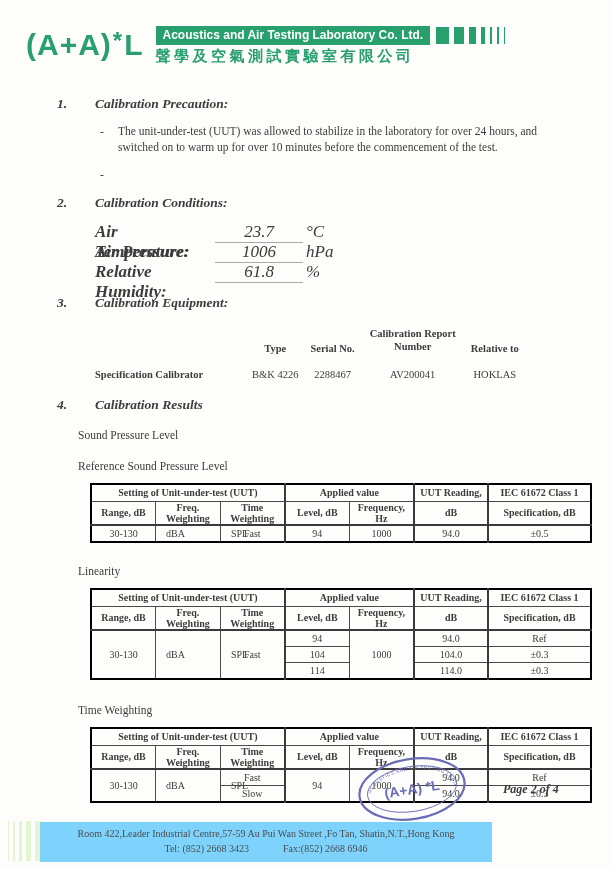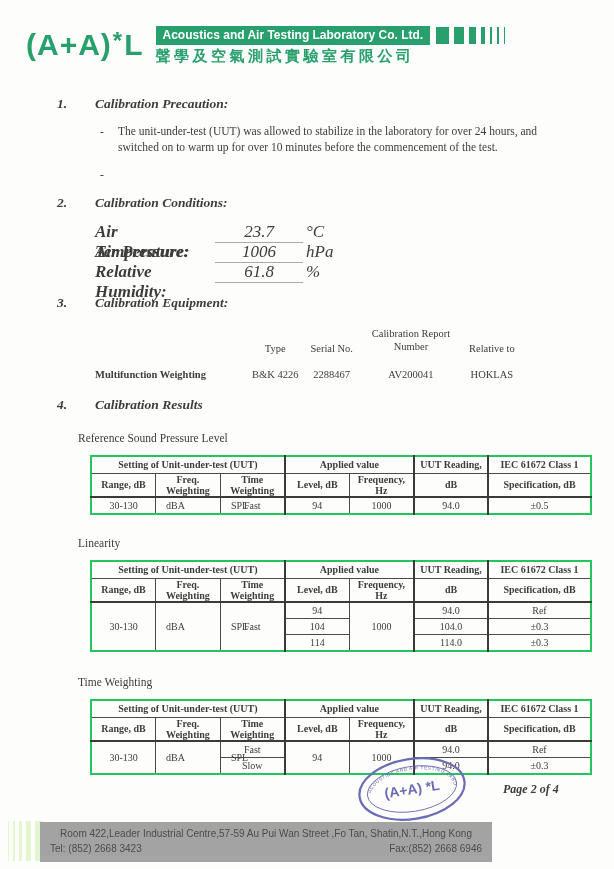--- a/index.html
+++ b/index.html
@@ -40,33 +40,33 @@
   .sec2{margin-top:11px;}
   .conditions{margin:11px 0 0 95px;font-size:17px;font-style:italic;}
   .cond-row{display:flex;height:20px;align-items:baseline;}
   .cond-label{width:120px;font-weight:bold;}
   .cond-value{display:inline-block;width:88px;text-align:center;border-bottom:1px solid #aaa;}
   .cond-unit{margin-left:3px;}
   .sec3{margin-top:13px;}
   
   .equip{margin:8px 0 0 95px;border-collapse:collapse;font-size:10.5px;}
   .equip td{padding:1px 6px;text-align:center;vertical-align:bottom;}
-  .equip .eh td{font-weight:normal;height:34px;}
+  .equip .eh td{font-weight:bold;height:34px;}
   .equip .eh .wrap{width:92px;line-height:1.2;}
   .equip .er td{height:24px;}
   .equip .ename{font-weight:bold;text-align:left;width:145px;padding-left:0;}
   .sec4{margin-top:16px;}
   .sub-label{margin-left:78px;font-size:11.5px;}
   .spl{margin-top:16px;}
   .rspl{margin-top:19px;}
   .lin{margin-top:22px;}
   .tw{margin-top:24px;}
   
   .rt{border-collapse:collapse;margin:11px 0 0 90px;width:502px;table-layout:fixed;
-      font-size:10px;border:2px solid #22c55e;}
+      font-size:10px;border:2px solid #000000;}
   .rt td{border:1px solid #4a4a4a;text-align:center;padding:0 2px;height:15px;}
   .rt tr.h td{font-weight:bold;height:16px;}
   .rt td.gl{border-left:2px solid #3a3a3a;}
   .rt tr.h2 td{border-bottom:2px solid #3a3a3a;}
   .col-range{width:54px;}.col-freq{width:88px;}.col-time{width:74px;}
   .col-level{width:47px;}.col-hz{width:74px;}.col-uut{width:68px;}.col-iec{width:97px;}
   .fwcell{display:flex;justify-content:space-between;padding:0 8px;gap:46px;}
   
   .certrow{position:absolute;left:0;top:756px;width:614px;height:66px;}
   .cert-no{position:absolute;left:48px;top:28px;font-style:italic;font-size:12px;}
@@ -75,25 +75,25 @@
   
   .footer-bars{position:absolute;left:8px;bottom:8px;display:flex;align-items:flex-end;height:40px;}
   .footer-bars span{display:inline-block;background:#e4f5d2;height:40px;margin-right:4px;}
   .footer-bars span:nth-child(1){width:1px;}
   .footer-bars span:nth-child(2){width:2px;}
   .footer-bars span:nth-child(3){width:3px;}
   .footer-bars span:nth-child(4){width:5px;}
   .footer-bars span:nth-child(5){width:8px;}
   .footer{
     position:absolute;left:40px;bottom:7px;width:432px;
-    background:#a3a3a3;padding:5px 10px 6px 10px;
-    font-family:Liberation Sans, sans-serif;font-size:10px;color:#4c4c4c;line-height:1.45;
+    background:#7dd3fc;padding:5px 10px 6px 10px;
+    font-family:Liberation Serif, serif;font-size:10px;color:#4c4c4c;line-height:1.45;
   }
   .footer .line1{text-align:center;}
-  .footer .line2,.footer .line3{display:flex;justify-content:space-between;}
+  .footer .line2,.footer .line3{display:flex;justify-content:center;}
   .footer .line2 .cell-l,.footer .line3 .cell-l{margin-right:34px;}
 </style>
 </head>
 <body>
 
 <div class="page">
 
   <div class="header">
     <div class="logo"><span>(A+A)</span><span class="star">*</span><span class="logo-l">L</span></div>
     <div class="brand">
@@ -156,33 +156,34 @@
   <table class="equip">
     <tbody>
         <tr class="eh">
       <td class="ename"></td>
       <td>Type</td>
       <td>Serial No.</td>
       <td class="wrap">Calibration Report Number</td>
       <td>Relative to</td>
     </tr>
     <tr class="er">
-      <td class="ename">Multifunction Weighting</td>
+      <td class="ename">Specification Calibrator</td>
       <td>B&amp;K 4226</td>
       <td>2288467</td>
       <td>AV200041</td>
       <td>HOKLAS</td>
     </tr>
   </tbody>
     </table>
 
   <div class="section sec4">
     <span class="num">4.</span>
     <span>Calibration Results</span>
   </div>
+  <div class="sub-label spl">Sound Pressure Level</div>
   <div class="sub-label rspl">Reference Sound Pressure Level</div>
 
   <table class="rt">
     <tbody>
         <tr class="h">
       <td colspan="3">Setting of Unit-under-test (UUT)</td>
       <td colspan="2" class="gl">Applied value</td>
       <td class="gl col-uut">UUT Reading,</td>
       <td class="gl col-iec">IEC 61672 Class 1</td>
     </tr>

